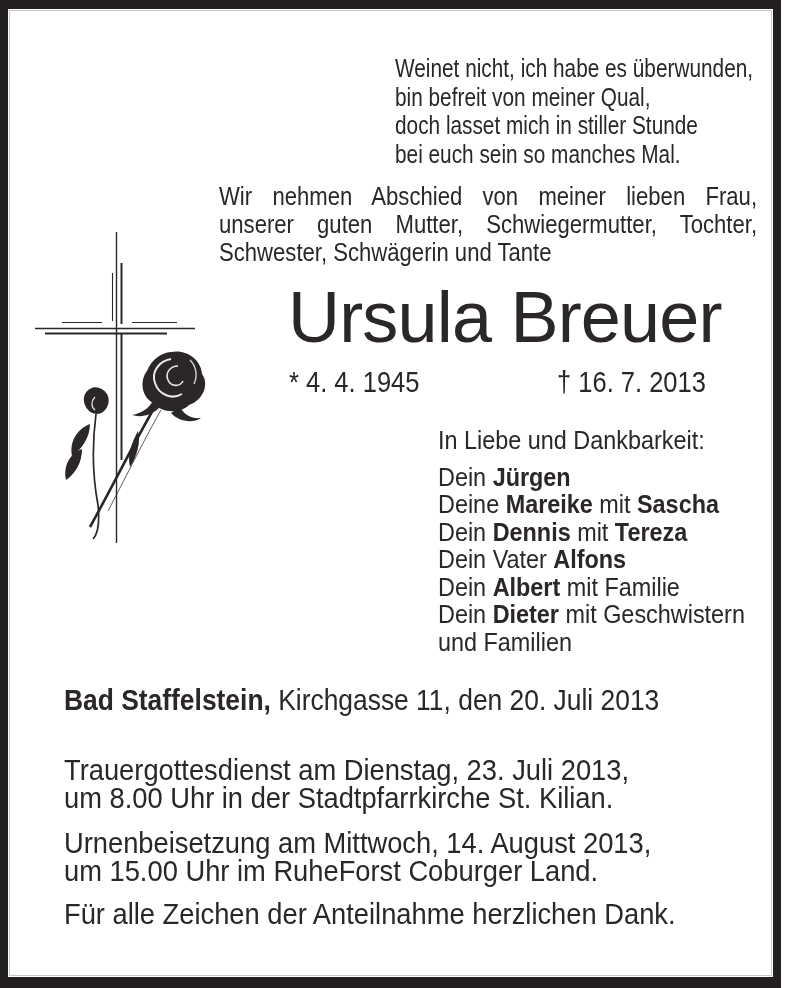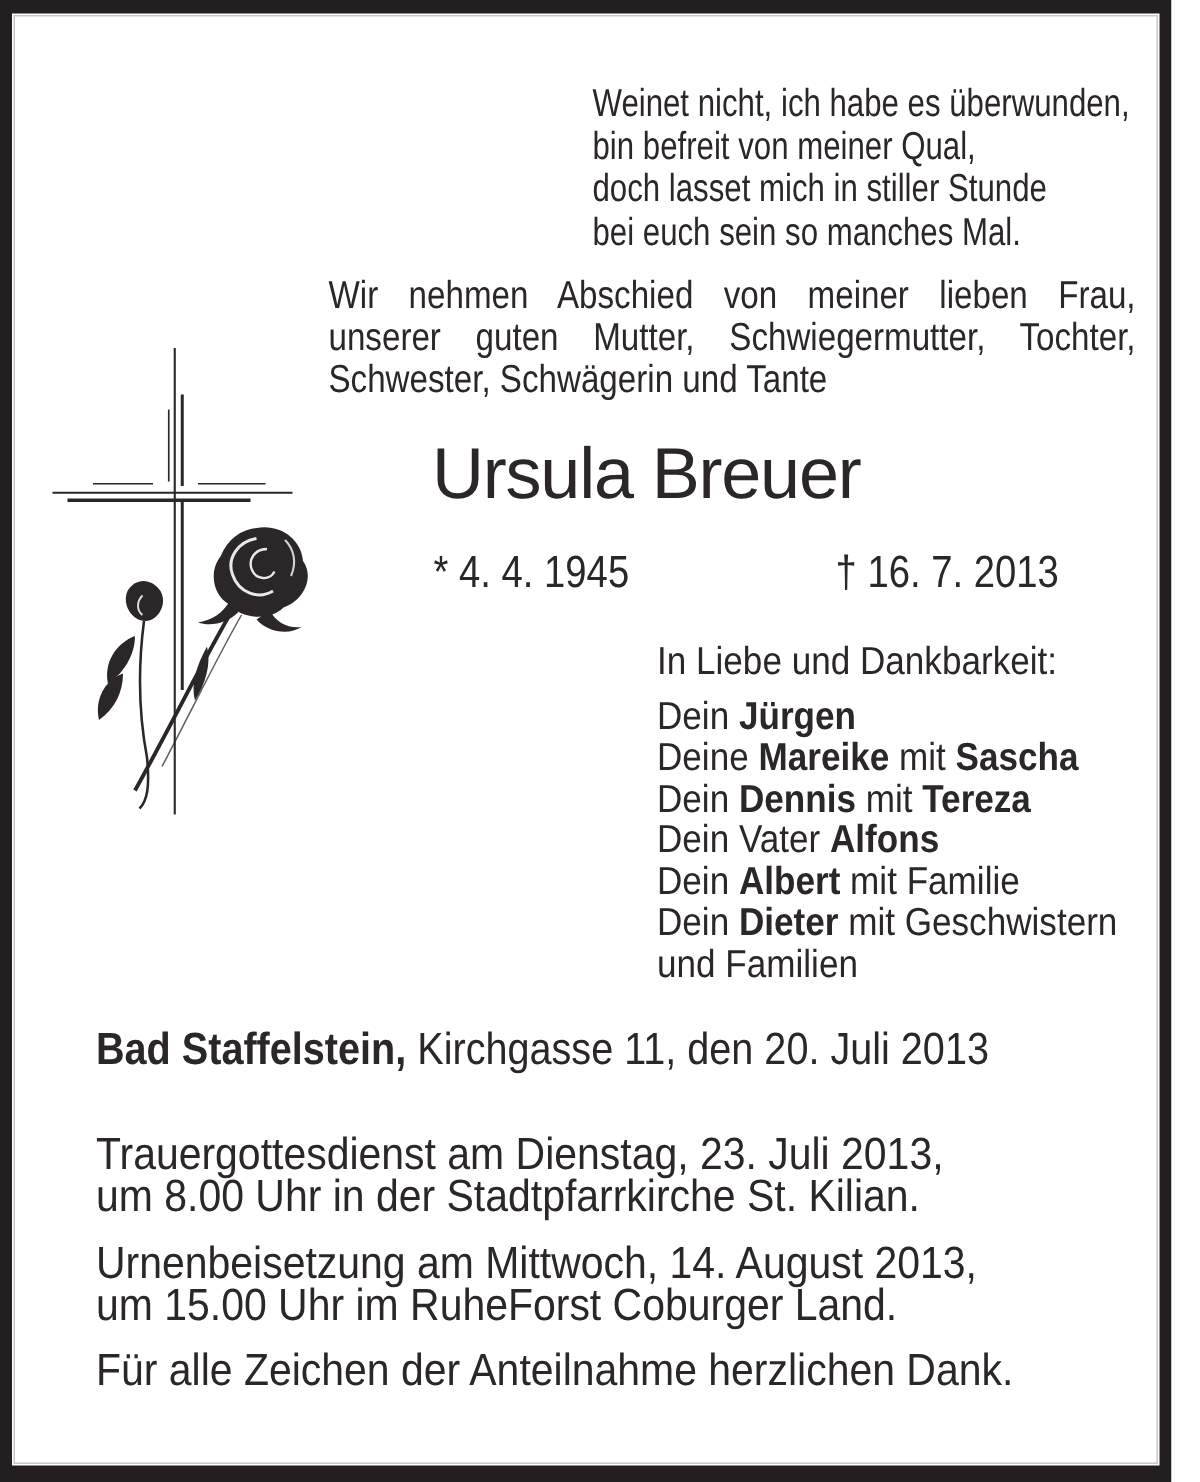--- a/index.html
+++ b/index.html
@@ -13,21 +13,21 @@
   .inner-line { position:absolute; inset:1px; border:1px solid var(--hair); }
 
   .sx { transform-origin:0 0; }
 
   .poem { position:absolute; left:395px; top:54px; font-size:26px; line-height:28.5px;
           white-space:nowrap; transform:scaleX(0.80); }
   .farewell { position:absolute; left:219px; top:182px; width:633px; font-size:26px;
               line-height:28px; transform:scaleX(0.85); }
   .farewell .jl { text-align:justify; text-align-last:justify; }
 
-  .name { position:absolute; left:288px; top:283px; font-size:48px; line-height:68px;
+  .name { position:absolute; left:288px; top:283px; font-size:72px; line-height:68px;
           font-weight:300; letter-spacing:-0.8px; white-space:nowrap; }
 
   .birth, .death { position:absolute; top:365px; font-size:30px; line-height:34px;
                    white-space:nowrap; transform:scaleX(0.85); }
   .birth { left:289px; }
   .death { left:557px; }
 
   .tribute { position:absolute; left:438px; top:427px; font-size:26px; line-height:27.5px;
              white-space:nowrap; transform:scaleX(0.90); }
   .tribute .heading { margin-bottom:9px; }

